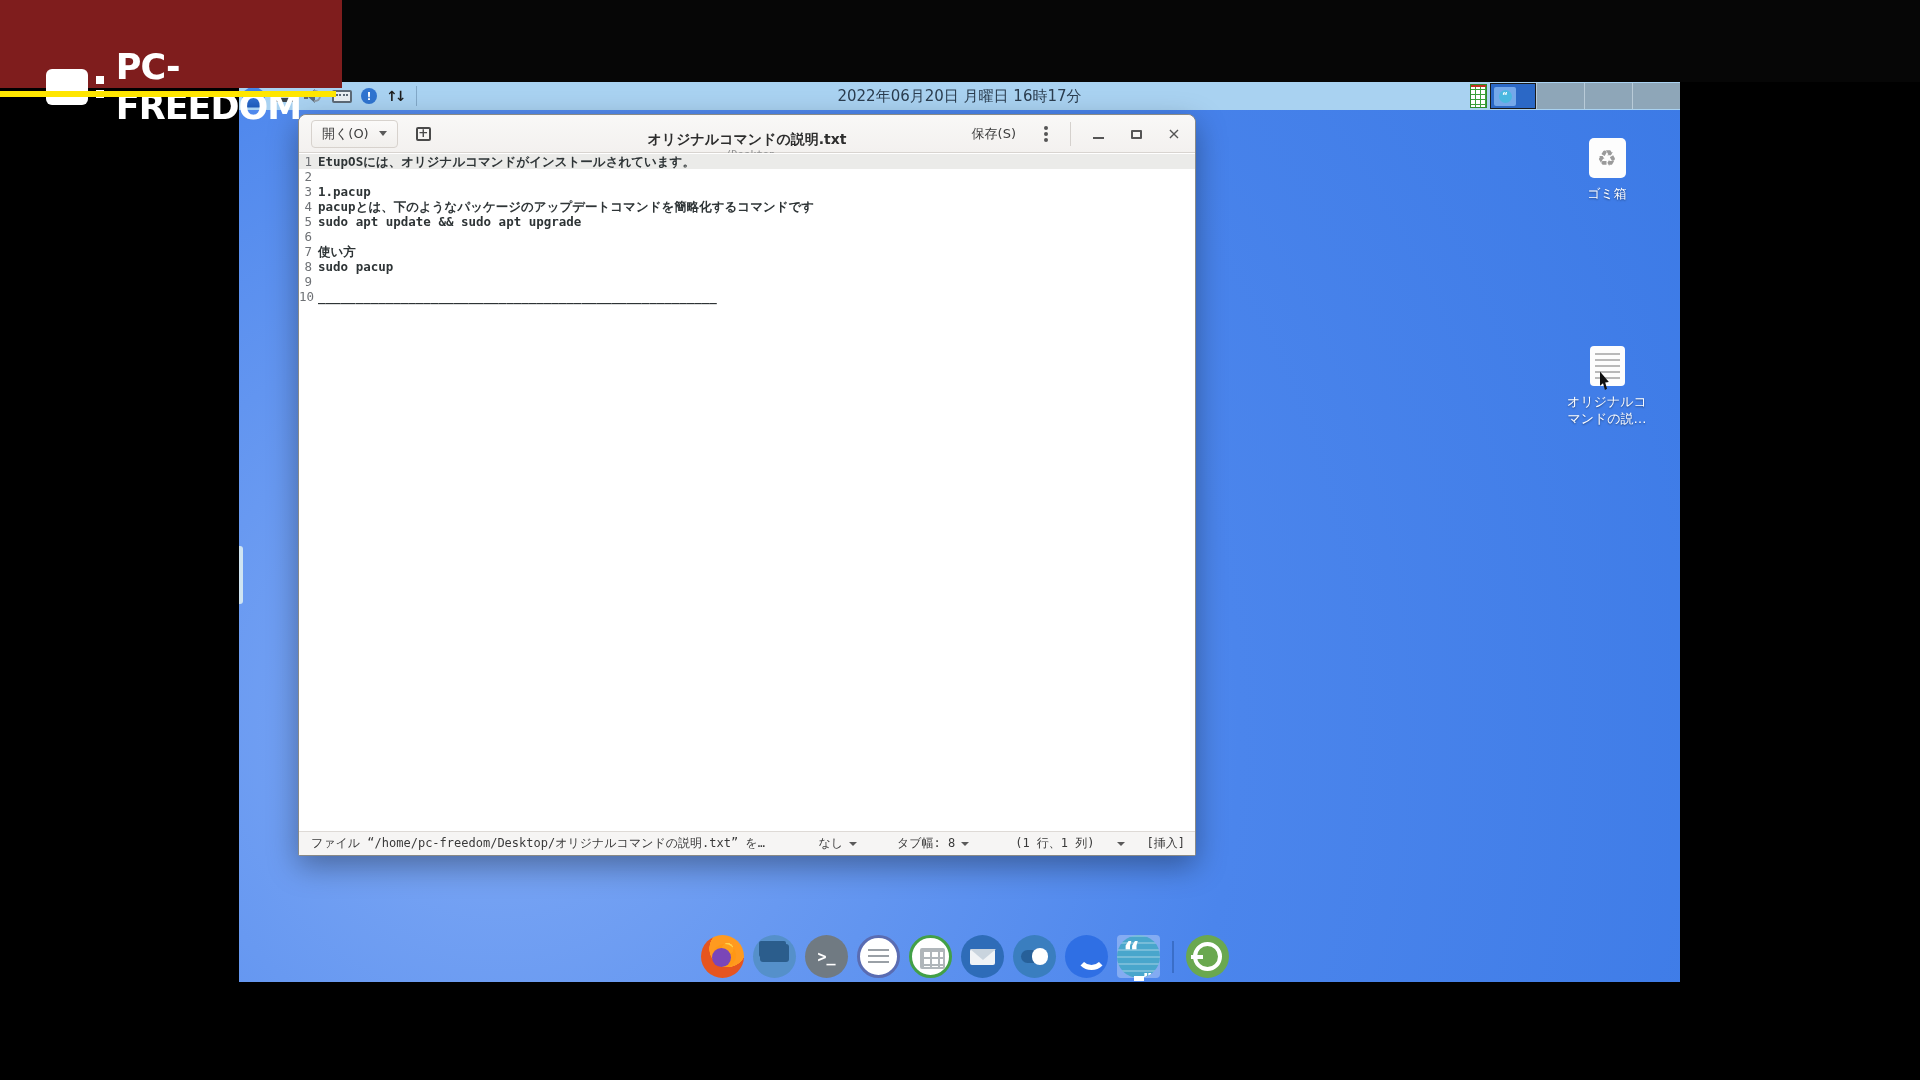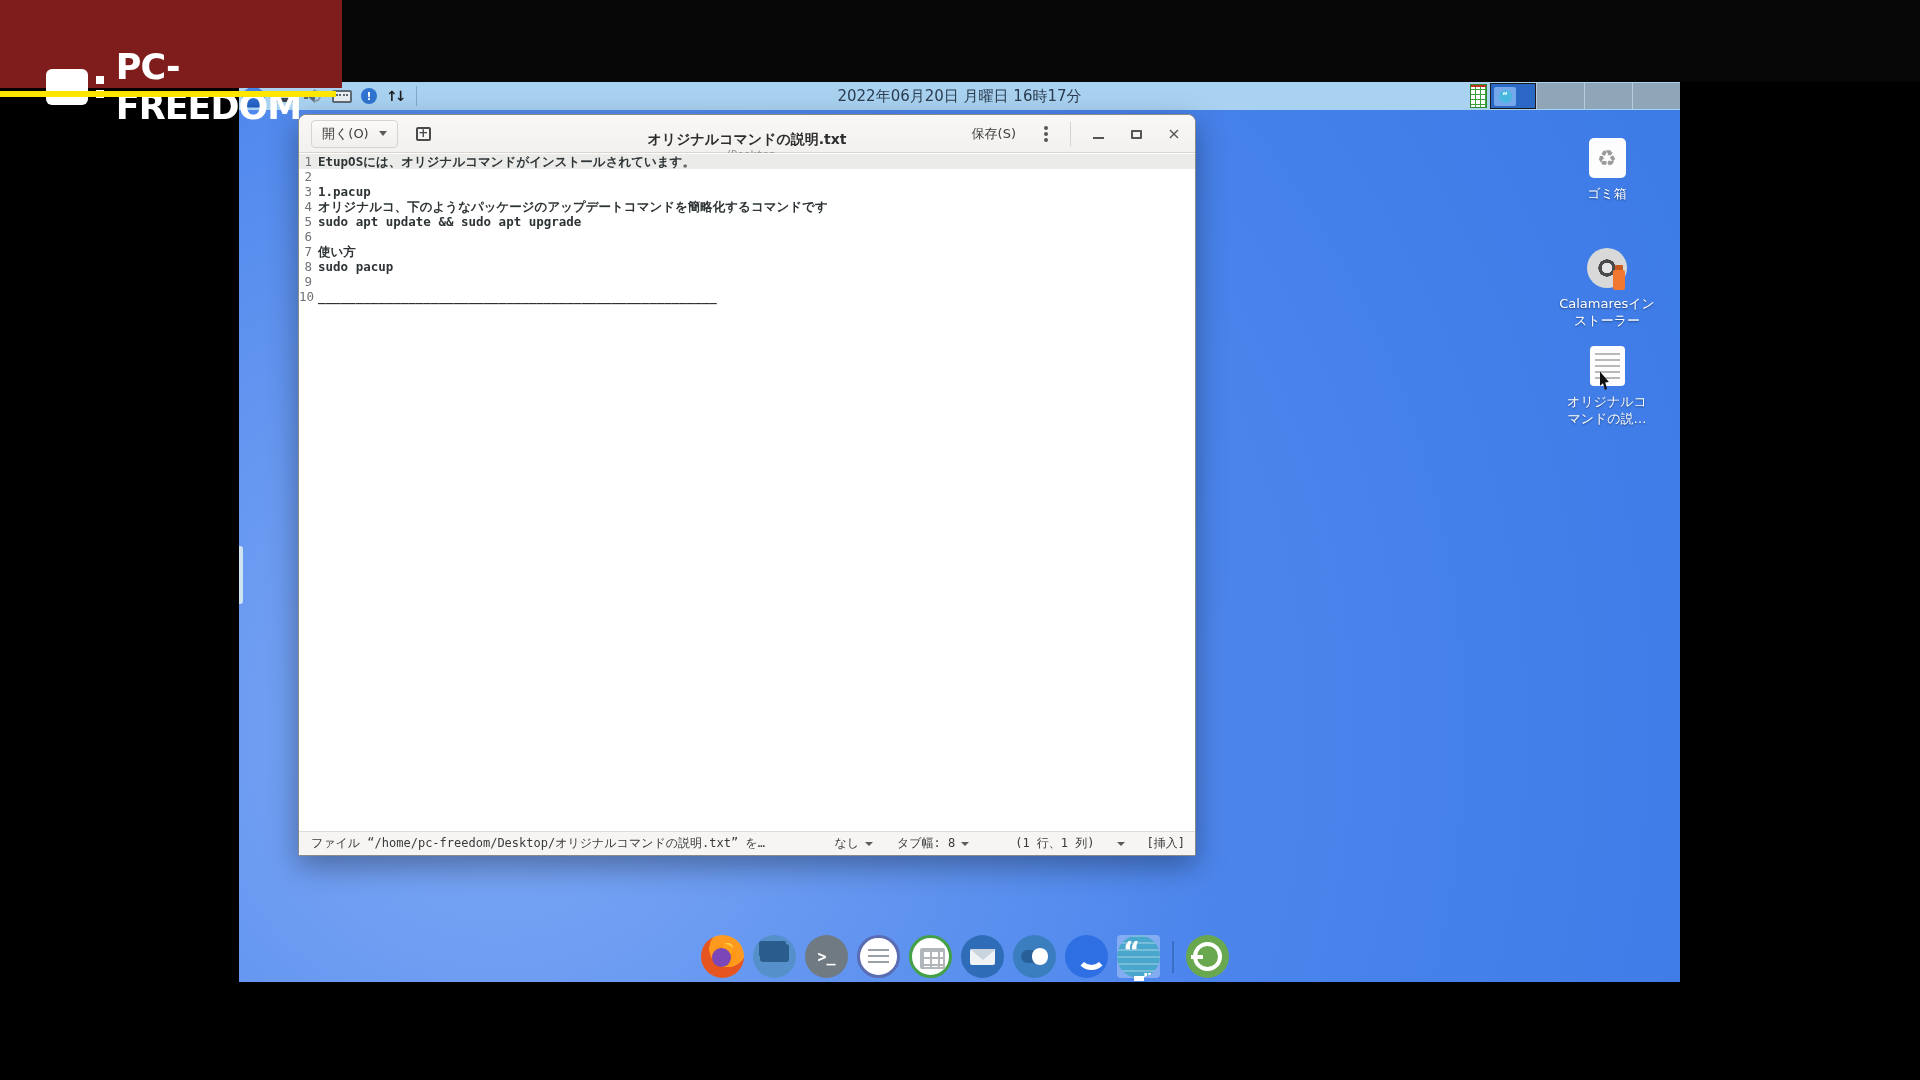--- a/index.html
+++ b/index.html
@@ -99,21 +99,21 @@
   .ln { width:16px; text-align:right; padding-right:3px; color:#6e7175; flex:none; }
   .lt { padding-left:3px;font-weight:bold; }
 
   
   .statusbar { height:24px; background:#f6f5f4; border-top:1px solid #dedad6; display:flex; align-items:center;
                font-size:12px; color:#3a3a3a; padding:0 10px 0 12px; font-family:"DejaVu Sans Mono", monospace; }
   .sb-msg { flex:1; white-space:nowrap; overflow:hidden; }
   .sb-item { display:flex; align-items:center; gap:6px; white-space:nowrap; }
   .sb-caret { width:0; height:0; border-left:4px solid transparent; border-right:4px solid transparent;
               border-top:4px solid #5a5a5a; }
-  .ml24{margin-left:24px} .ml46{margin-left:46px} .ml22{margin-left:22px}
+  .ml24{margin-left:40px} .ml46{margin-left:46px} .ml22{margin-left:22px}
 
   
   .dicon { position:absolute; left:1308px; width:120px; text-align:center; }
   .dicon-img { width:40px; height:40px; margin:0 auto; position:relative; }
   .dicon-label { margin-top:7px; font-size:13px; color:#fff; line-height:17px;
                  text-shadow:0 1px 2px rgba(0,0,0,.45); }
   .trash-img { background:#fdfdfd; border-radius:5px; width:37px; height:40px;
                display:flex; align-items:center; justify-content:center; }
   .recycle { color:#9a9a9a; font-size:22px; }
   .cala-disc { position:absolute; left:0; top:0; width:40px; height:40px; border-radius:50%;
@@ -244,21 +244,21 @@
           <span class="wbtn">
               <span class="close-glyph">×</span>
             </span>
         </div>
       </div>
 
       <div class="textarea">
         <div class="eline hl"><span class="ln">1</span><span class="lt">EtupOSには、オリジナルコマンドがインストールされています。</span></div>
         <div class="eline"><span class="ln">2</span><span class="lt"></span></div>
         <div class="eline"><span class="ln">3</span><span class="lt">1.pacup</span></div>
-        <div class="eline"><span class="ln">4</span><span class="lt">オリジナルコ、下のようなパッケージのアップデートコマンドを簡略化するコマンドです</span></div>
+        <div class="eline"><span class="ln">4</span><span class="lt">pacupとは、下のようなパッケージのアップデートコマンドを簡略化するコマンドです</span></div>
         <div class="eline"><span class="ln">5</span><span class="lt">sudo apt update &amp;&amp; sudo apt upgrade</span></div>
         <div class="eline"><span class="ln">6</span><span class="lt"></span></div>
         <div class="eline"><span class="ln">7</span><span class="lt">使い方</span></div>
         <div class="eline"><span class="ln">8</span><span class="lt">sudo pacup</span></div>
         <div class="eline"><span class="ln">9</span><span class="lt"></span></div>
         <div class="eline"><span class="ln">10</span><span class="lt">_____________________________________________________</span></div>
       </div>
 
       <div class="statusbar">
         <span class="sb-msg">ファイル “/home/pc-freedom/Desktop/オリジナルコマンドの説明.txt” を…</span>
@@ -282,30 +282,20 @@
       </div>
     </div>
 
     <div class="dicon" style="top:56px">
       <div class="dicon-img trash-img">
         <span class="recycle">♻</span>
       </div>
       <div class="dicon-label">ゴミ箱</div>
     </div>
 
-    <div class="dicon" style="top:166px">
-      <div class="dicon-img">
-        <span class="cala-disc"></span>
-        <span class="cala-usb"></span>
-      </div>
-      <div class="dicon-label">
-        <div>Calamaresイン</div>
-        <div>ストーラー</div>
-      </div>
-    </div>
 
     <div class="dicon" style="top:264px">
       <div class="dicon-img doc-img">
         <div class="doc-lines"></div>
         <div class="cursor-arrow"></div>
       </div>
       <div class="dicon-label">
         <div>オリジナルコ</div>
         <div>マンドの説…</div>
       </div>

